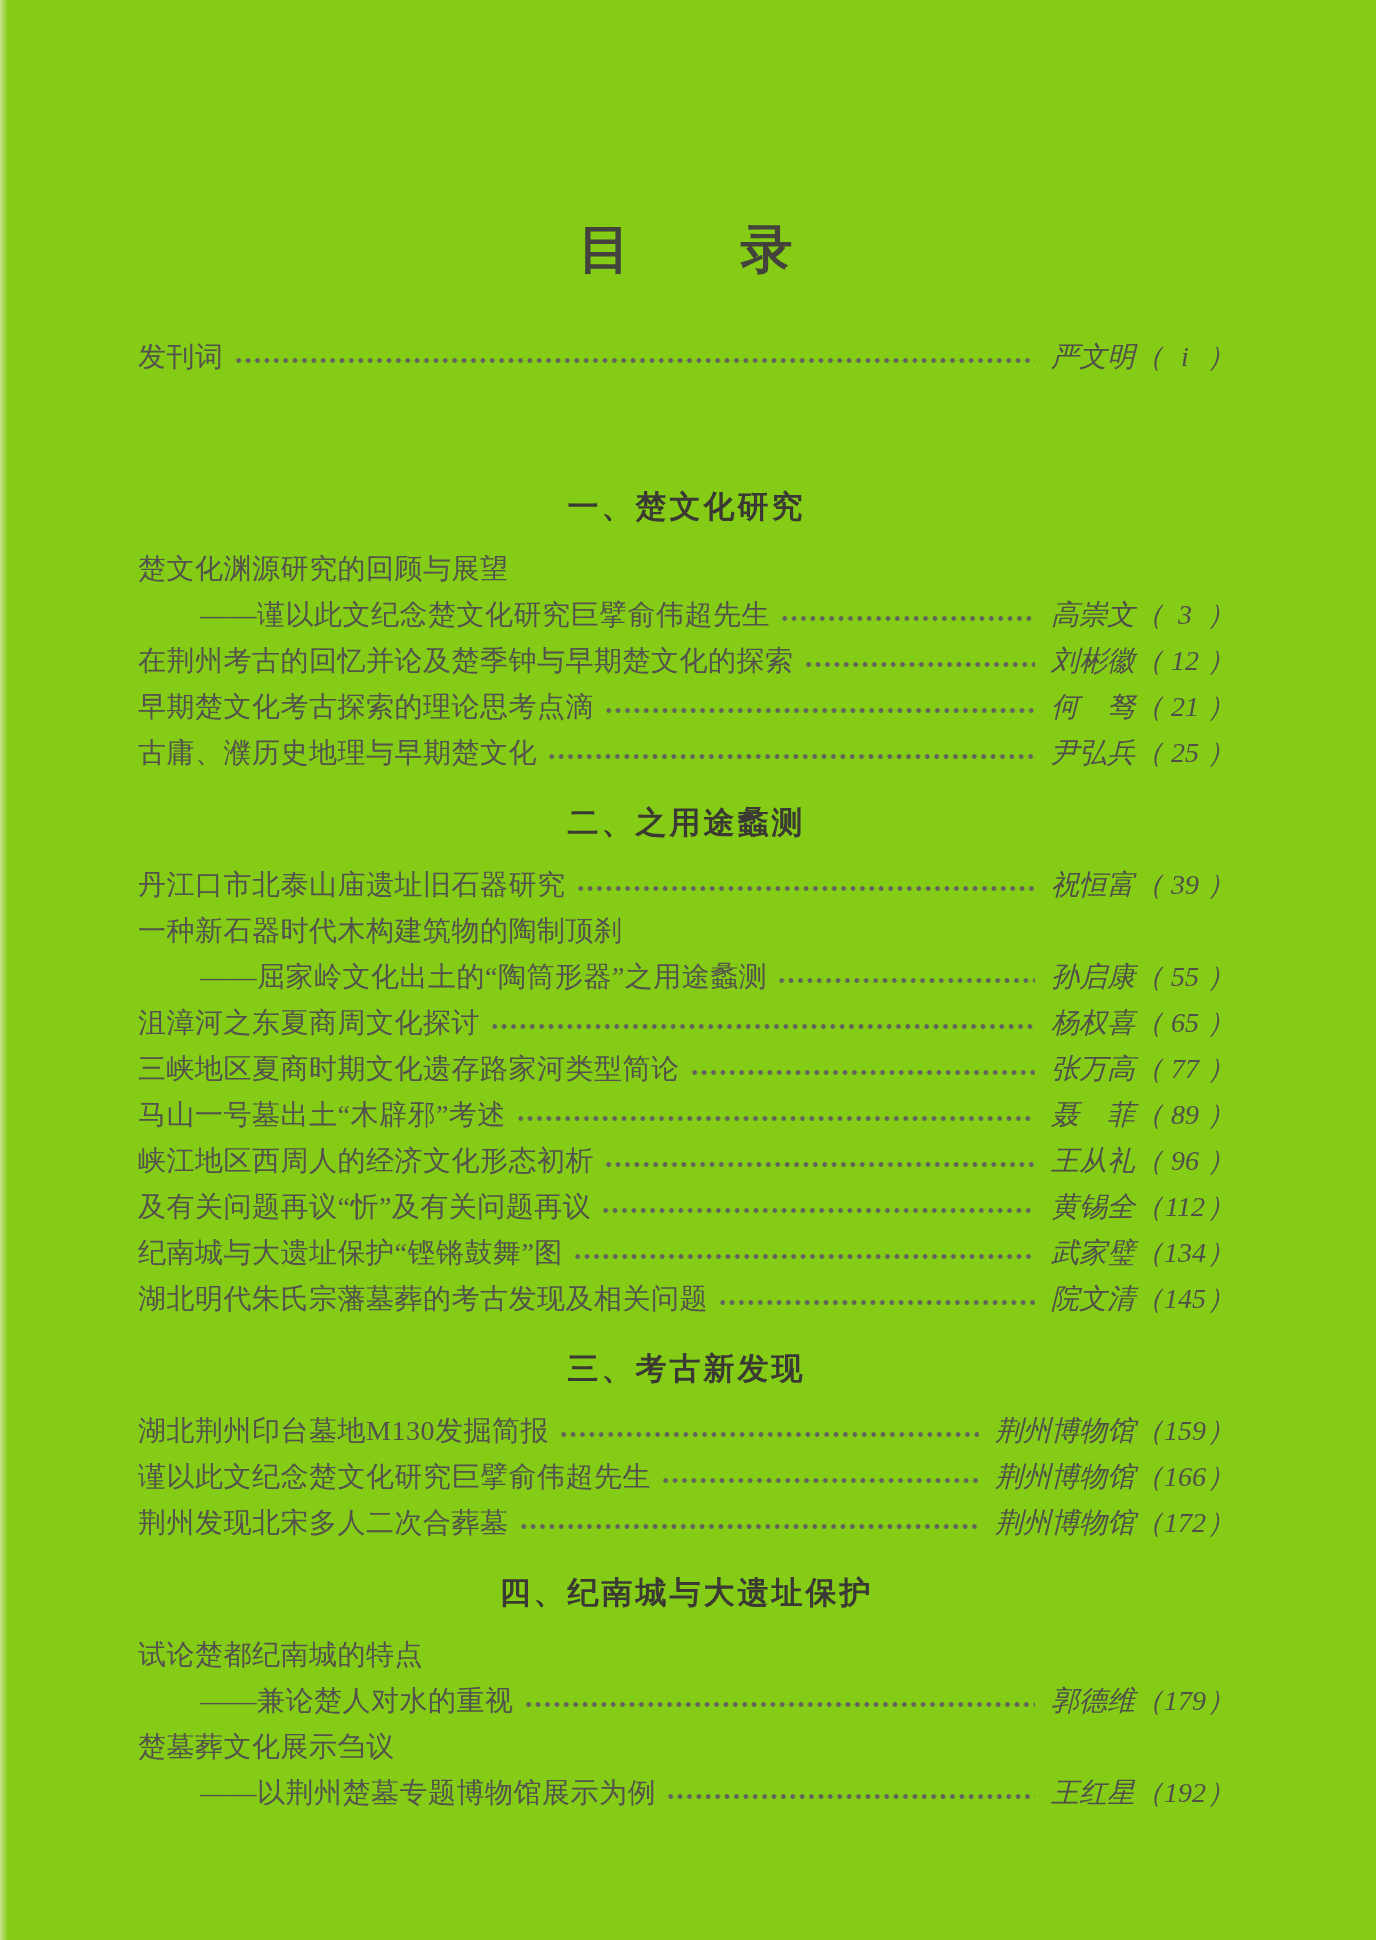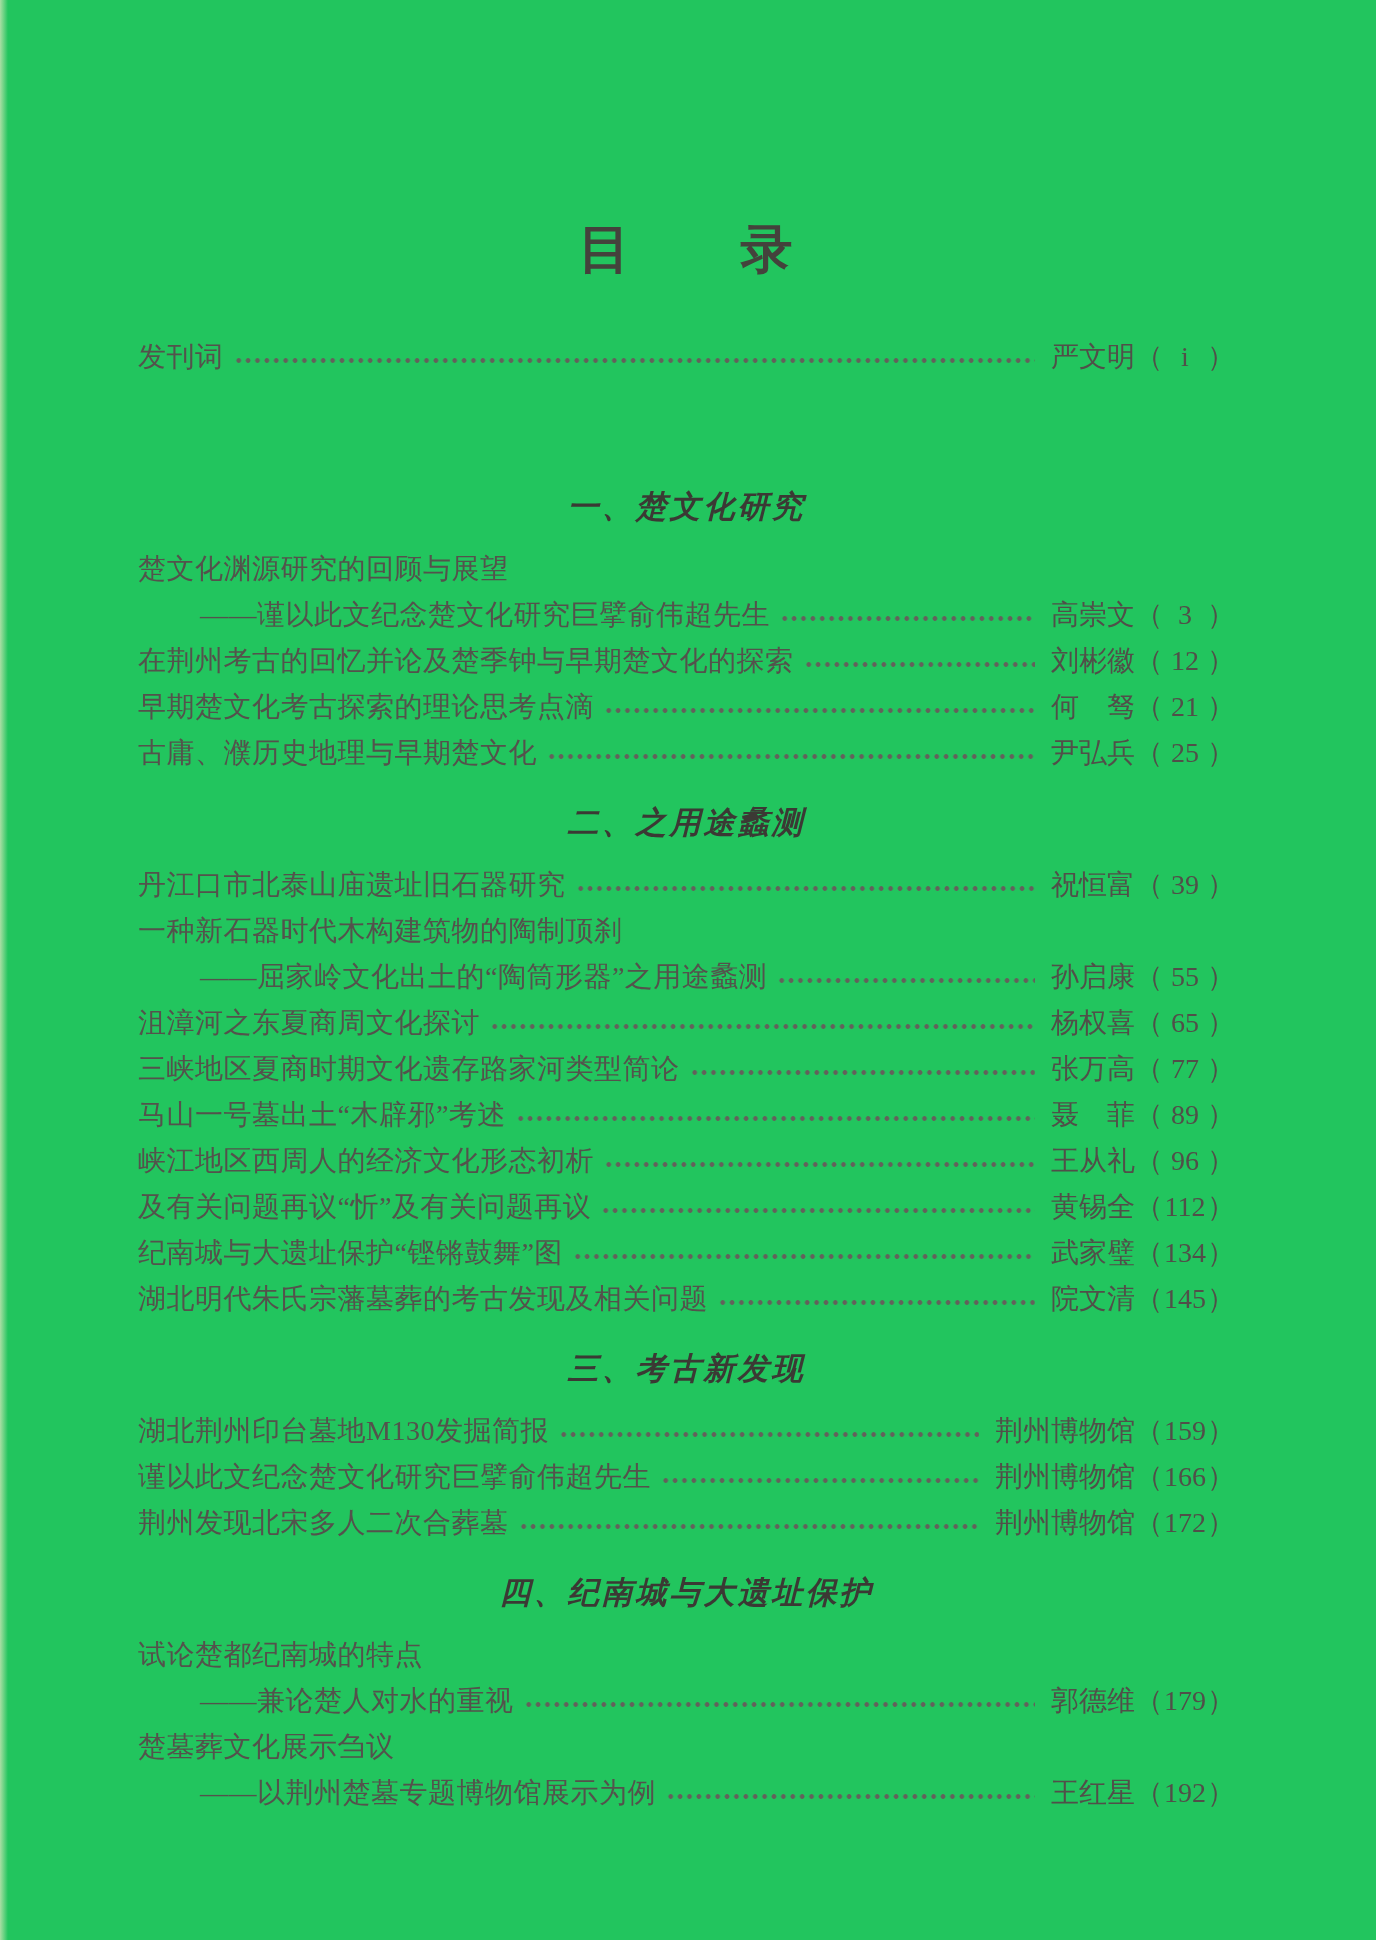--- a/index.html
+++ b/index.html
@@ -1,20 +1,20 @@
 <!DOCTYPE html>
 <html><head>
 <meta charset="utf-8">
 <style>
   html,body{margin:0;padding:0;background:#e8e6e1;}
   .page{
     position:relative;
     width:1376px;height:1940px;
     margin:0 auto;
-    background:#22c55e;
+    background:#84cc16;
     overflow:hidden;
     font-family:"Liberation Serif","DejaVu Serif",serif;
     color:#54524c;
   }
   .page::before{
     content:"";position:absolute;left:0;top:0;bottom:0;width:8px;
     background:linear-gradient(90deg,#f3ecca,rgba(252,251,247,0));
     opacity:.65;pointer-events:none;
   }
   .content{
@@ -35,27 +35,27 @@
   .row.preface{margin-top:58px;}
   .leader{
     flex:1 1 auto;height:5px;margin:0 16px 0 10px;
     transform:translateY(3px);
     background-image:radial-gradient(circle,#63615b 2px,rgba(0,0,0,0) 2.7px);
     background-size:9.4px 5px;
     background-repeat:repeat-x;
     background-position:left center;
     min-width:20px;
   }
-  .tail{white-space:nowrap;color:#514f49;}
+  .tail{white-space:nowrap;color:#514f49;font-style:italic;}
   .pg .num{display:inline-block;min-width:44px;text-align:center;}
   .sec-heading{
     margin:28px 0 20px;height:38px;line-height:38px;
     text-align:center;
     font-family:"Liberation Sans","DejaVu Sans",sans-serif;
-    font-weight:700;font-size:31px;letter-spacing:3px;color:#3b3934;font-style:italic;
+    font-weight:700;font-size:31px;letter-spacing:3px;color:#3b3934;
   }
   .sec:first-of-type .sec-heading{margin-top:108px;}
 </style>
 </head>
 <body>
 
 <div class="page">
   <div class="content">
     <h1 class="doc-title">目　　录</h1>
     <div>

